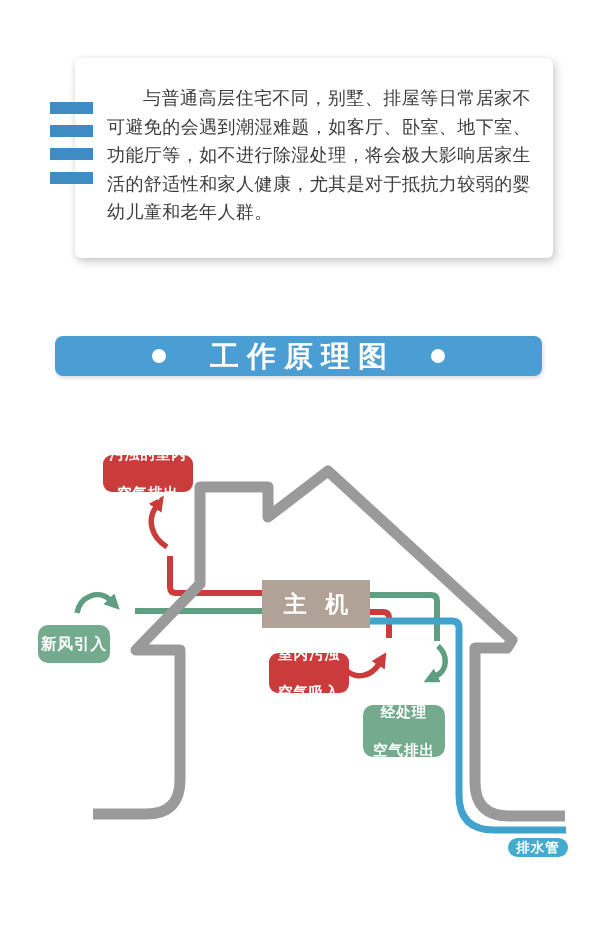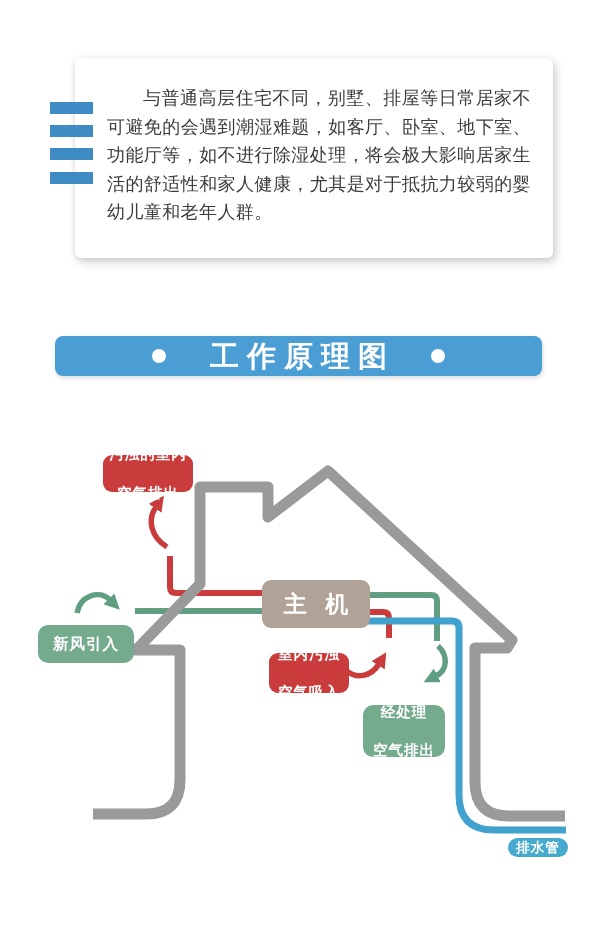--- a/index.html
+++ b/index.html
@@ -39,32 +39,32 @@
   .tag{
     position:absolute;color:#ffffff;font-weight:bold;text-align:center;
     display:flex;flex-direction:column;align-items:center;justify-content:center;
     letter-spacing:1px;
     gap:20px;
   }
   .tag .ln{line-height:18.5px;font-size:14.5px;white-space:nowrap;}
   .tag-red{background:#ca3c3c;border-radius:9px;}
   .tag-green{background:#74aa8d;border-radius:10px;}
   .tag-exhaust{left:103px;top:455px;width:90px;height:37px;}
-  .tag-fresh{left:38px;top:625px;width:96px;height:38px;}
+  .tag-fresh{left:38px;top:625px;width:72px;height:38px;}
   .tag-fresh .ln{font-size:15.5px;}
   .tag-suction{left:257px;top:653px;width:80px;height:40px;margin-left:12px;}
   .tag-treated{left:363px;top:705px;width:82px;height:52px;}
   .tag-drain{
     left:508px;top:838px;width:60px;height:19px;background:#45aacd;border-radius:10px;
   }
   .tag-drain .ln{font-size:13.5px;line-height:19px;}
   .unit-box{
     position:absolute;left:262px;top:580px;width:108px;height:48px;background:#b0a296;
     display:flex;align-items:center;justify-content:center;
-    color:#ffffff;font-size:23px;font-weight:bold;letter-spacing:6px;text-indent:6px;border-radius:9px;
+    color:#ffffff;font-size:23px;font-weight:bold;letter-spacing:6px;text-indent:6px;
   }
 </style>
 </head>
 <body>
 
 <div class="page">
 
   <div class="intro-card"></div>
   <div class="deco-bar bar1"></div>
   <div class="deco-bar bar2"></div>

